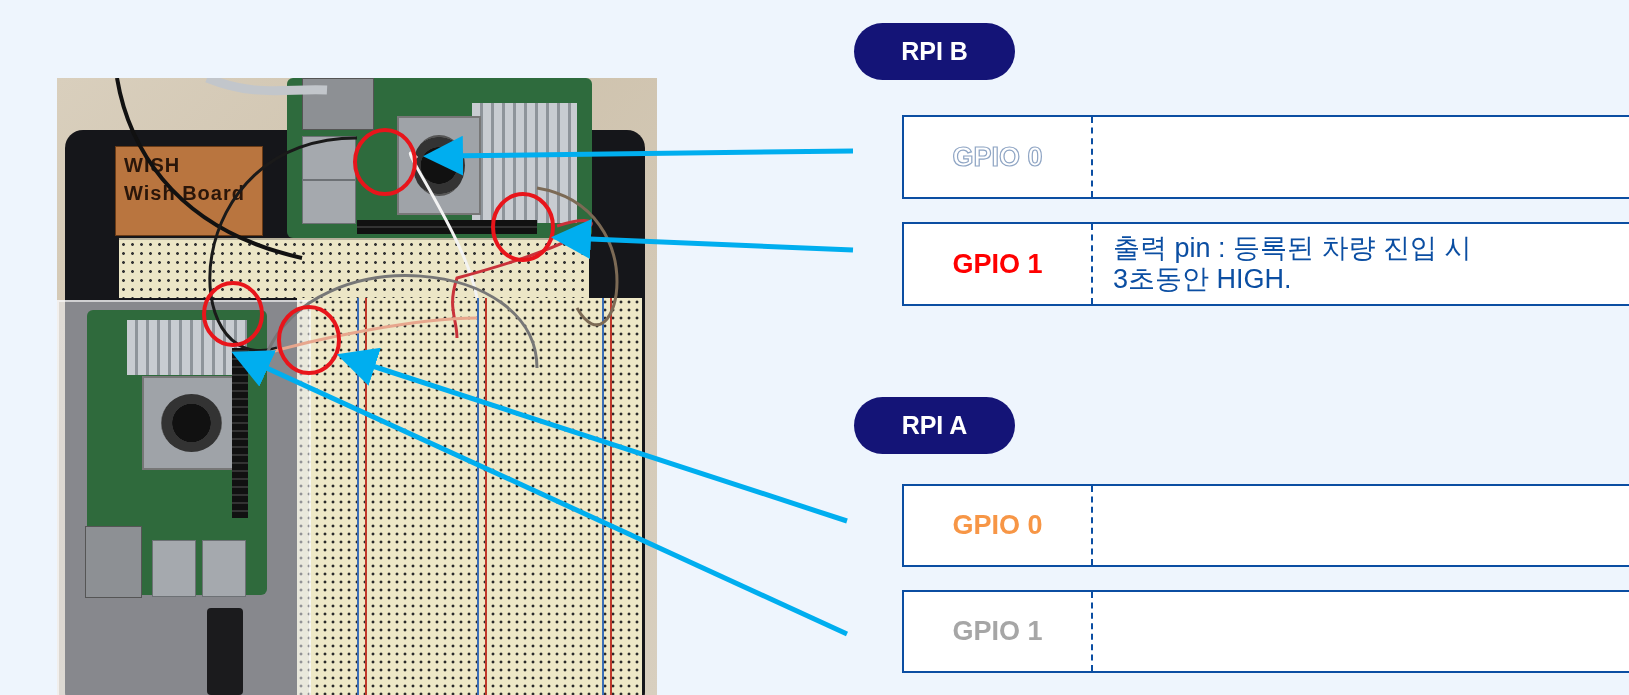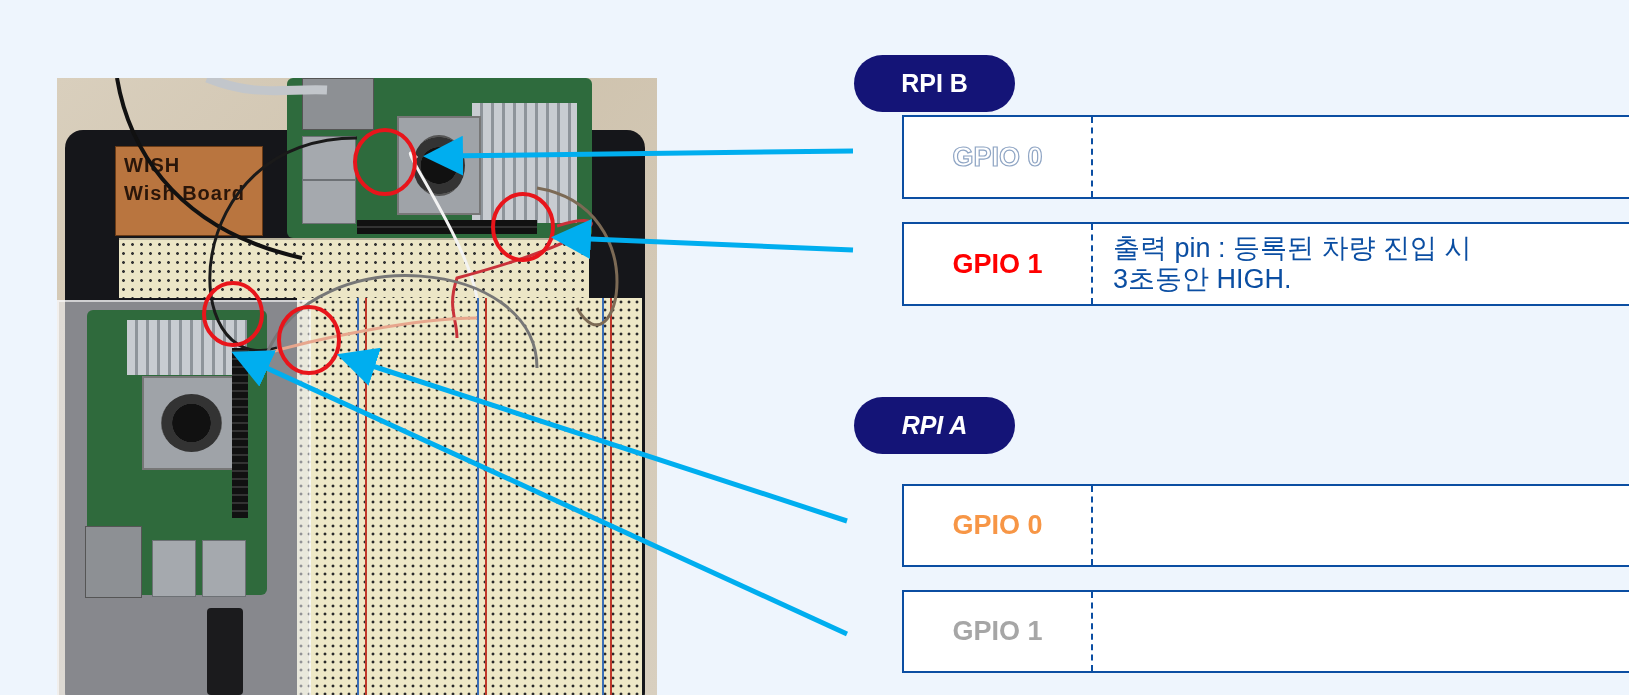--- a/index.html
+++ b/index.html
@@ -168,35 +168,35 @@
   <ellipse cx="523" cy="227" rx="30" ry="33" fill="none" stroke="#e8151b" stroke-width="4"></ellipse>
   <ellipse cx="233" cy="314" rx="29" ry="31" fill="none" stroke="#e8151b" stroke-width="4"></ellipse>
   <ellipse cx="309" cy="340" rx="30" ry="33" fill="none" stroke="#e8151b" stroke-width="4"></ellipse>
 
   <line x1="853" y1="151" x2="438" y2="156" stroke="#00aeef" stroke-width="5" marker-end="url(#ah)"></line>
   <line x1="853" y1="250" x2="566" y2="238" stroke="#00aeef" stroke-width="5" marker-end="url(#ah)"></line>
   <line x1="847" y1="521" x2="351" y2="359" stroke="#00aeef" stroke-width="5" marker-end="url(#ah)"></line>
   <line x1="847" y1="634" x2="245" y2="358" stroke="#00aeef" stroke-width="5" marker-end="url(#ah)"></line>
 </svg>
 
-<div class="pill" style="top:23px;margin-top:32px;">
+<div class="pill" style="top:23px;">
   <span>RPI B</span>
 </div>
 
 <div class="gbox" style="top:115px;height:84px;">
   <div class="gpio outline-text">GPIO 0</div>
 </div>
 
 <div class="gbox" style="top:222px;height:84px;">
   <div class="gpio" style="color:#ff0000;">GPIO 1</div>
   <div class="desc">출력 pin : 등록된 차량 진입 시
 3초동안 HIGH.</div>
 </div>
 
-<div class="pill" style="top:397px;font-style:italic;">
+<div class="pill" style="top:397px;">
   <span>RPI A</span>
 </div>
 
 <div class="gbox" style="top:484px;height:83px;">
   <div class="gpio" style="color:#f79646;">GPIO 0</div>
 </div>
 
 <div class="gbox" style="top:590px;height:83px;">
   <div class="gpio" style="color:#a6a6a6;">GPIO 1</div>
 </div>

